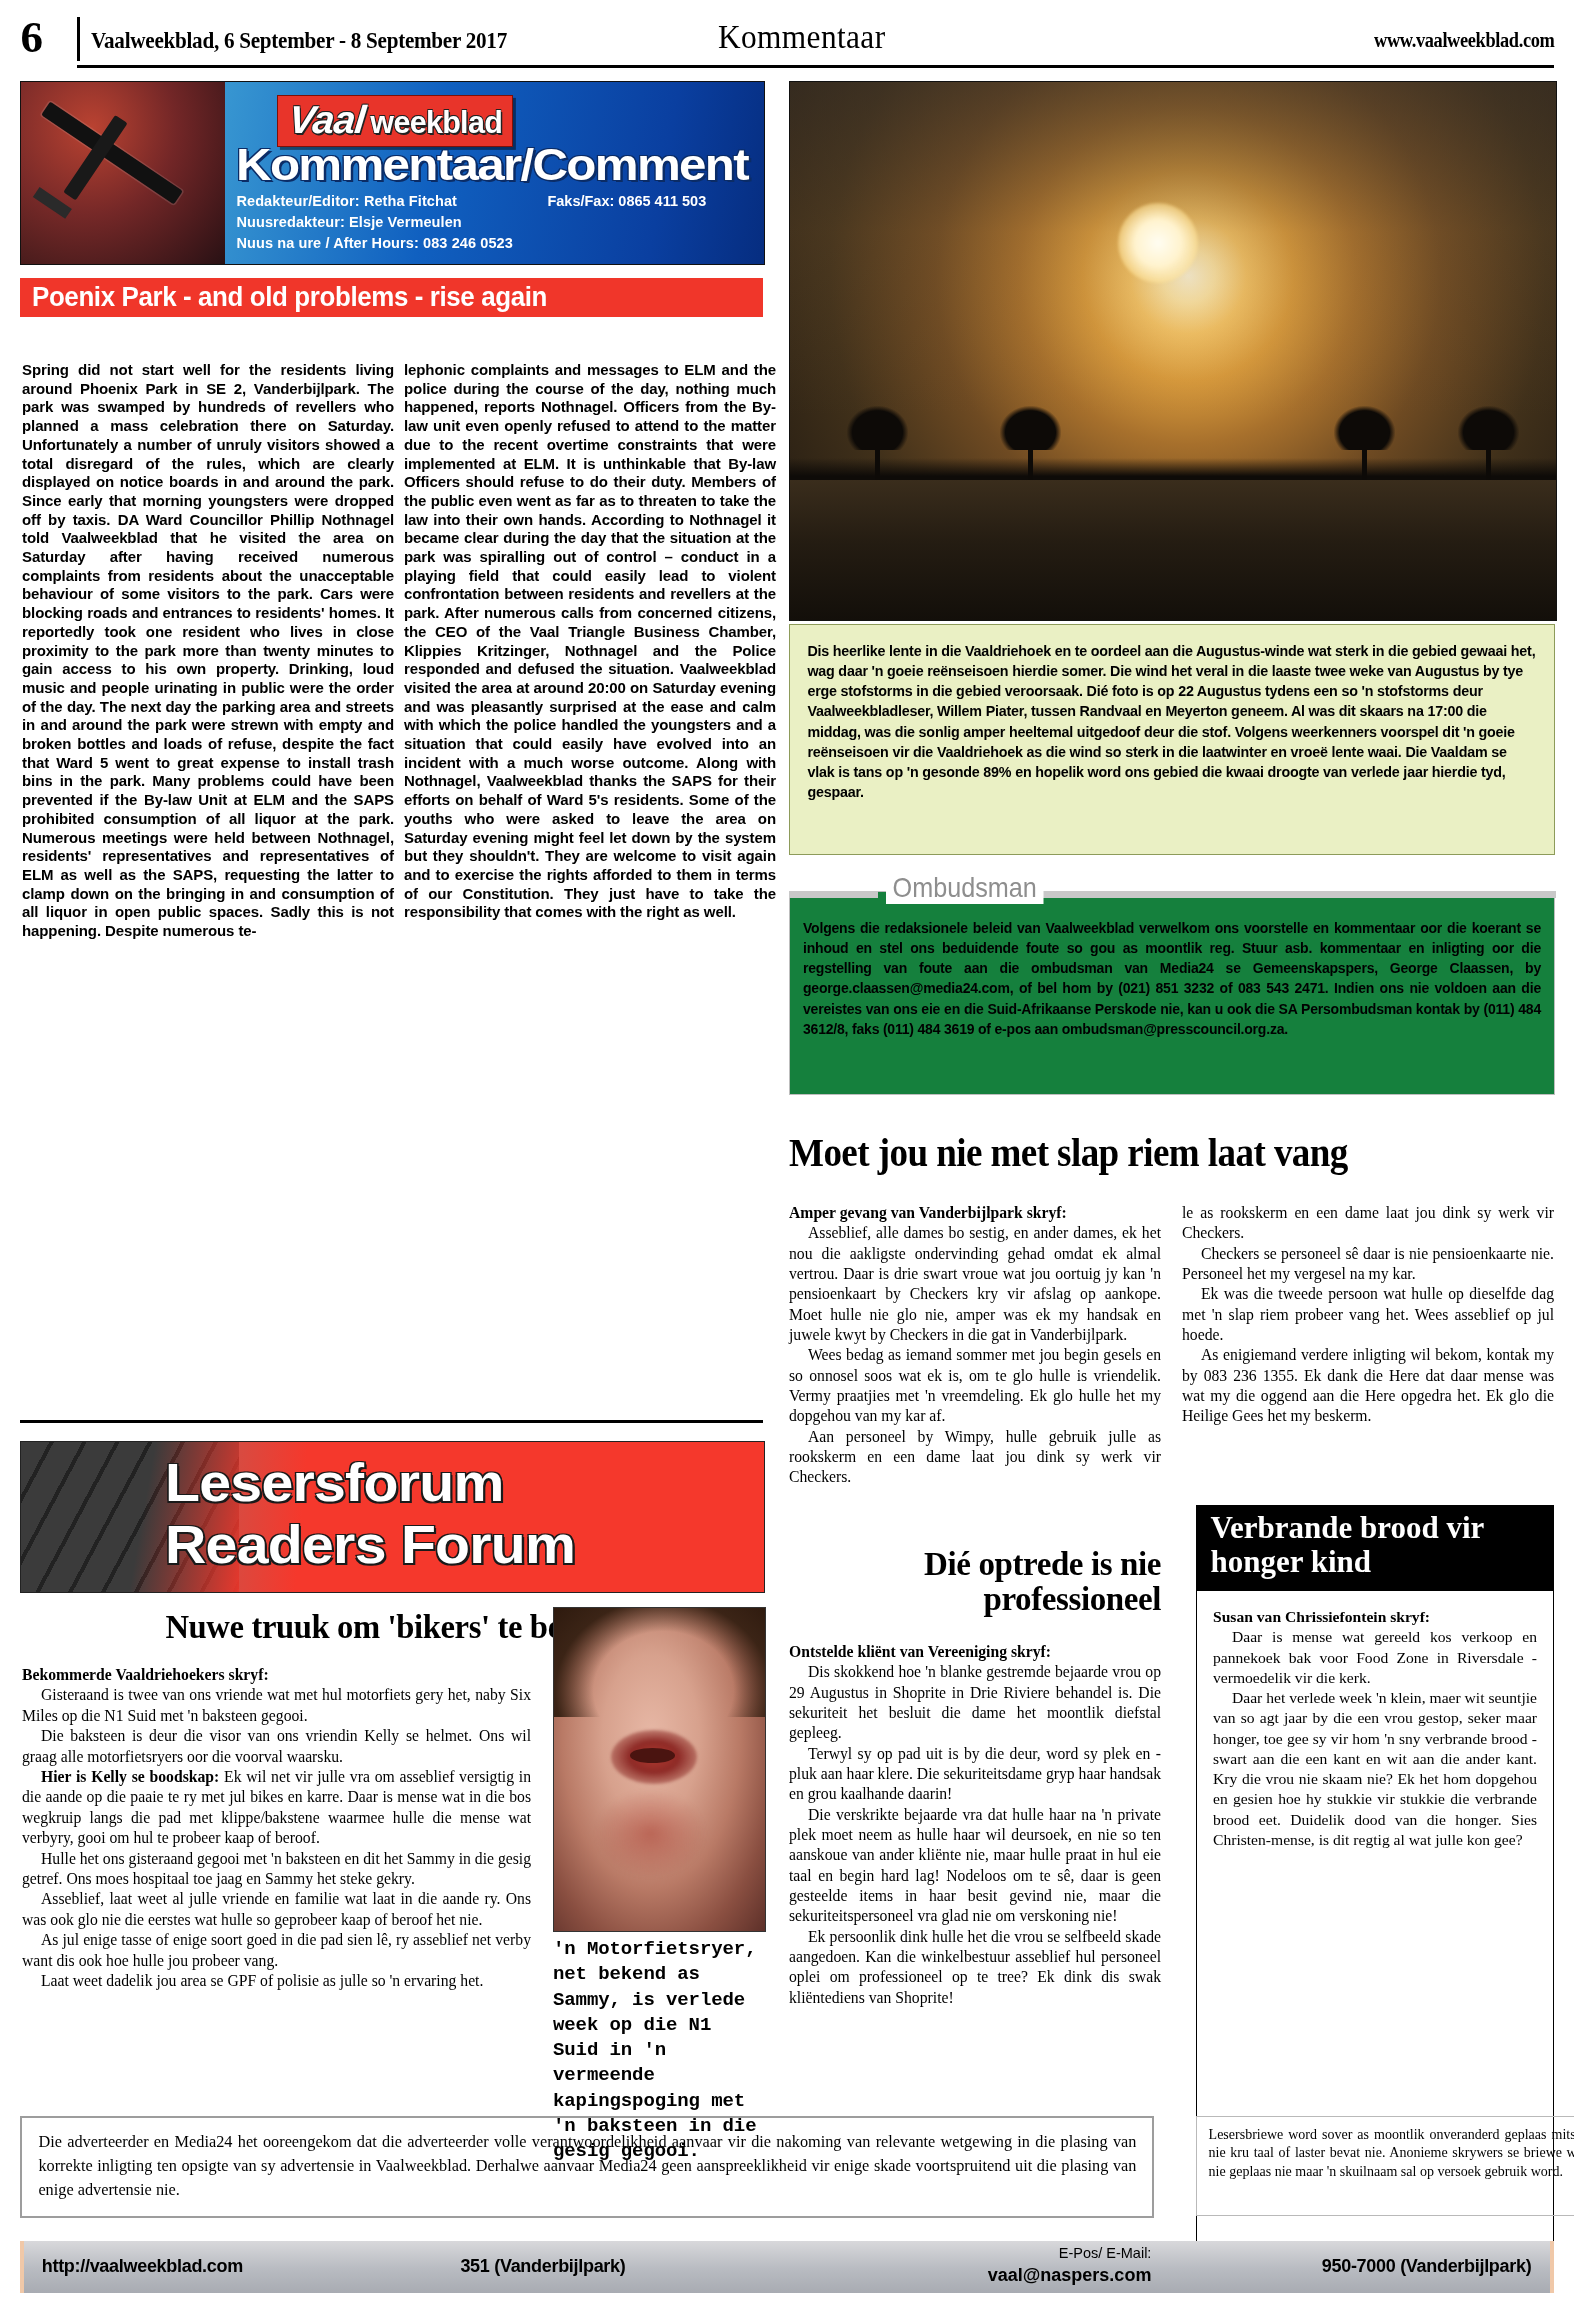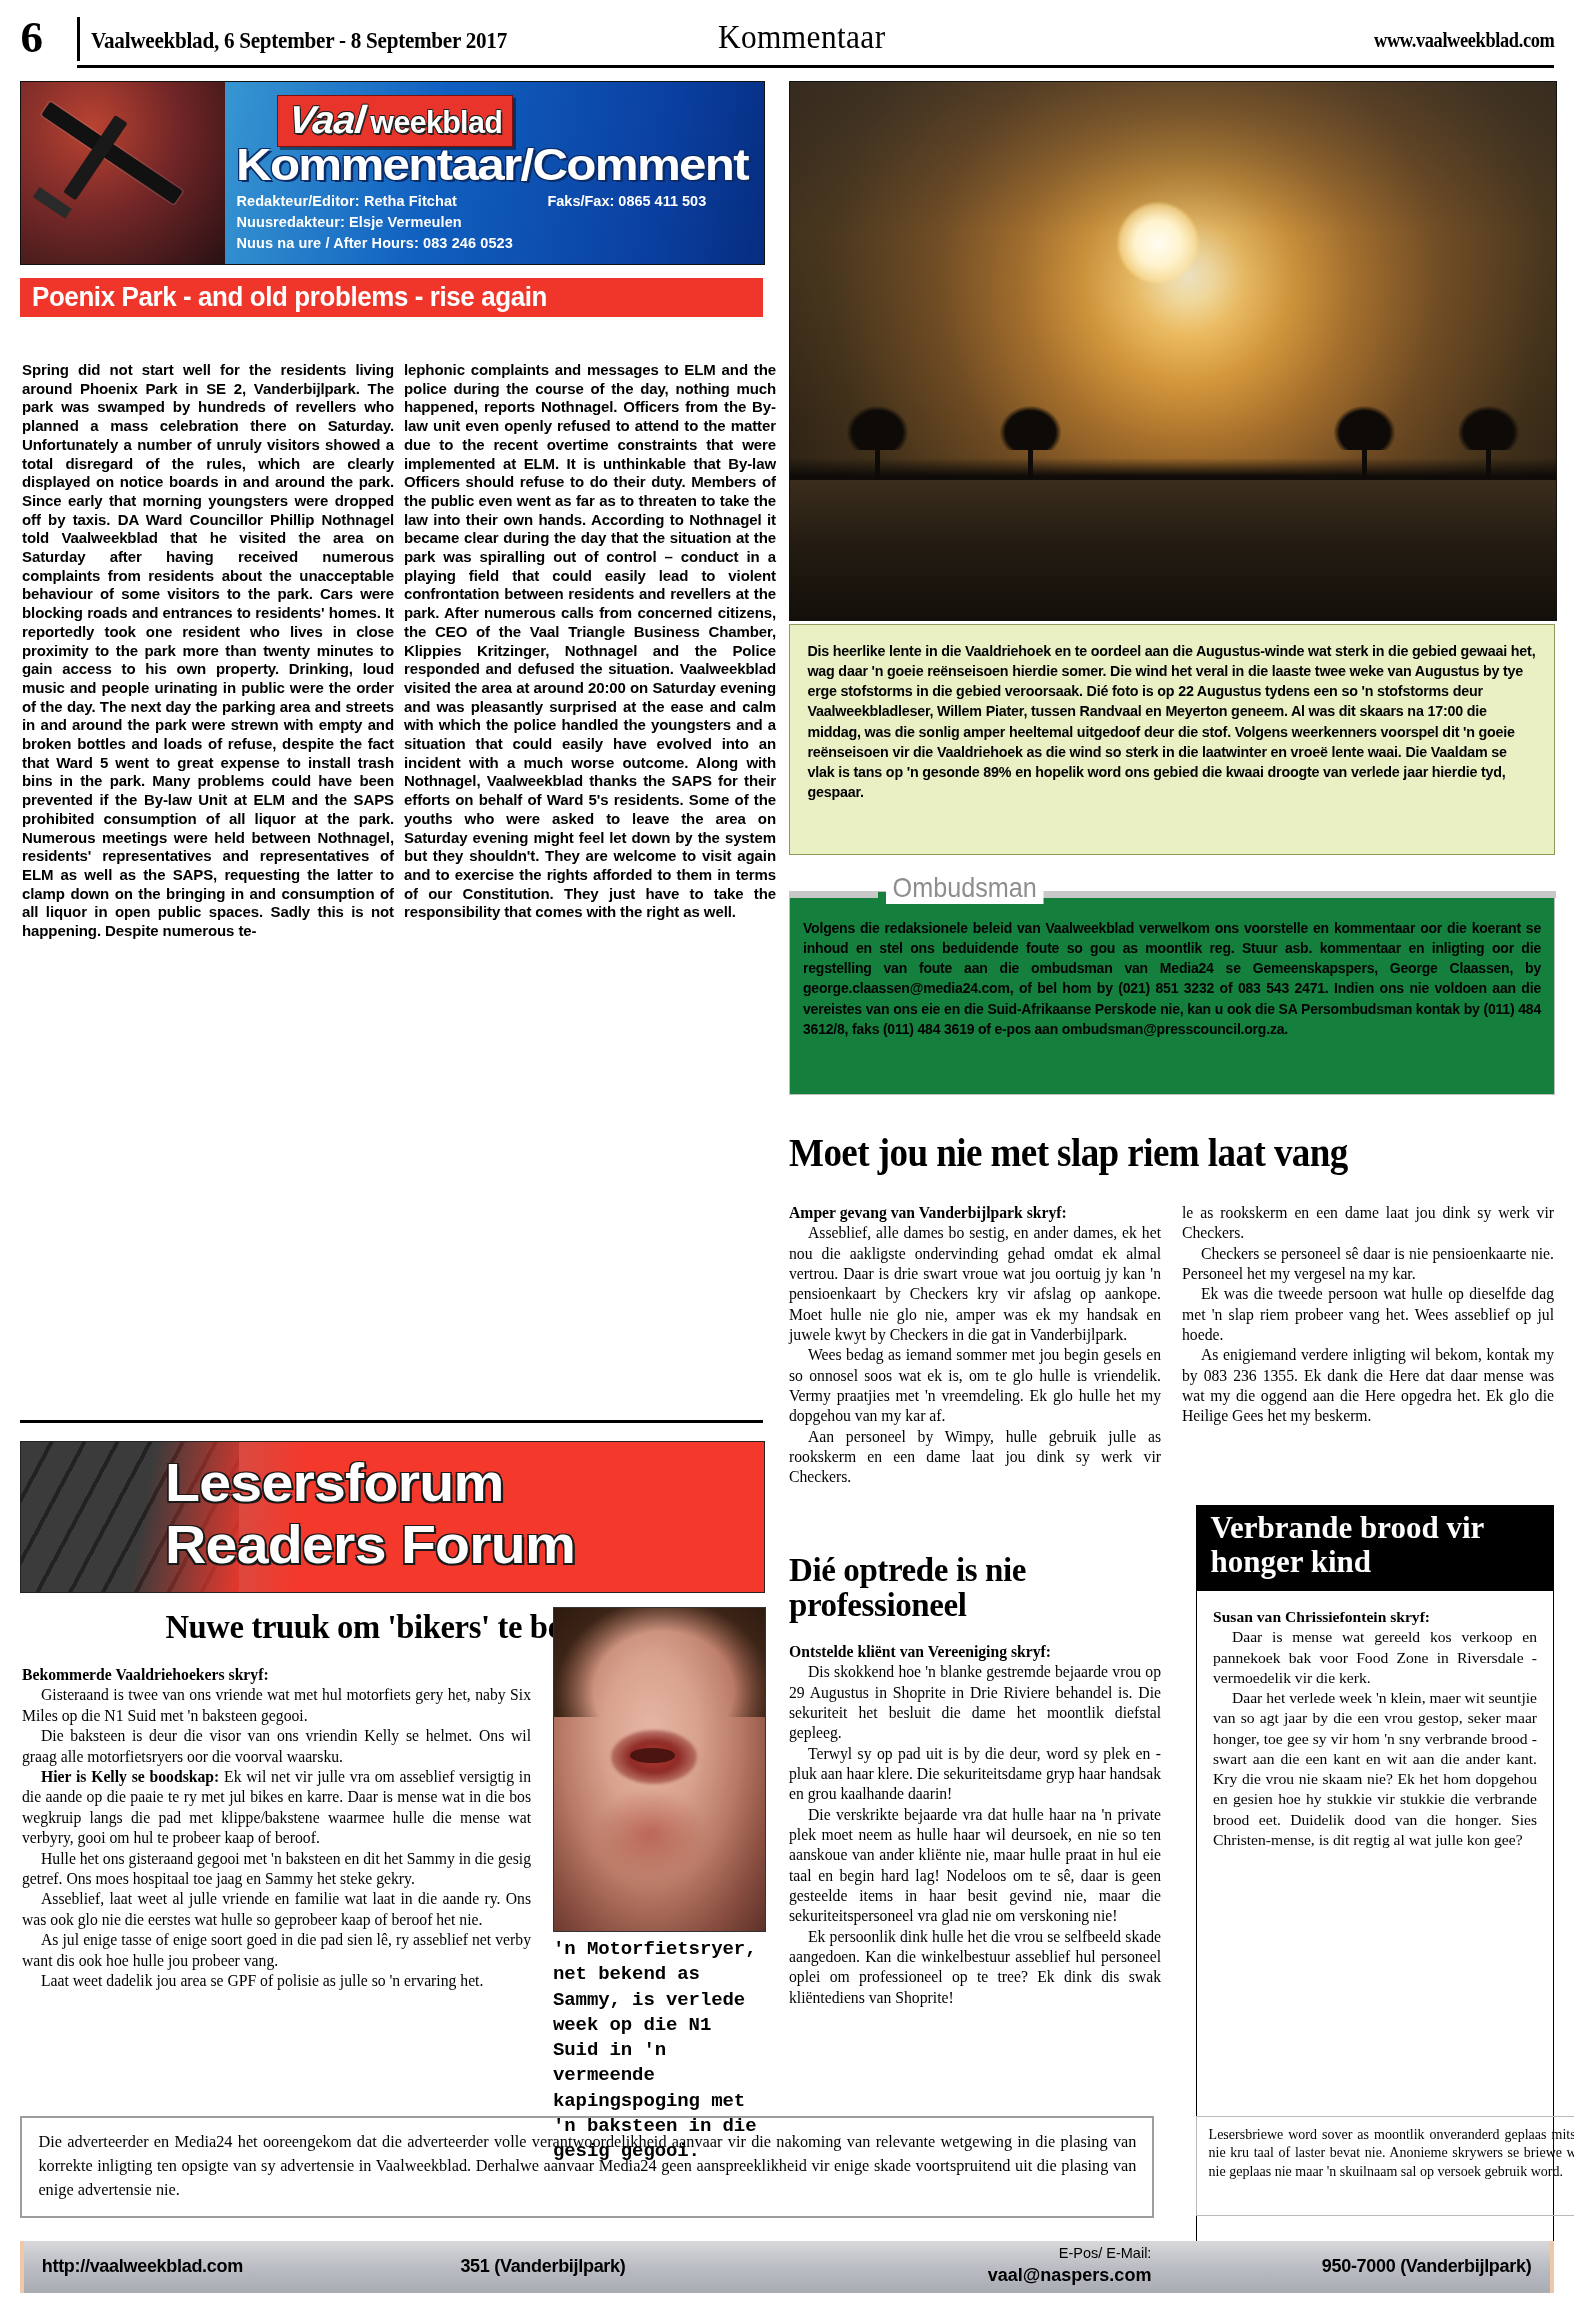--- a/index.html
+++ b/index.html
@@ -294,23 +294,23 @@
   .facecap{
     position:absolute;left:553px;top:1937px;width:211px;
     font-family:Liberation Mono, monospace;
     font-size:19px;font-weight:700;line-height:1.33;letter-spacing:-0.1px;
     text-align:left;
   }
 
   
   .die-title{
     position:absolute;left:789px;top:1547px;width:372px;
-    text-align:left;
-    font-family:"Liberation Serif",serif;
-    font-size:33px;font-weight:700;line-height:1.05;letter-spacing:-0.4px;margin-top:6px;
+    text-align:right;
+    font-family:"Liberation Serif",serif;
+    font-size:33px;font-weight:700;line-height:1.05;letter-spacing:-0.4px;
   }
   .die-body{
     position:absolute;left:789px;top:1642px;width:372px;
     font-family:"Liberation Serif",serif;
     font-size:15.7px;line-height:1.295;text-align:justify;
   }
   .die-body p{margin:0;text-indent:19px;}
   .die-body p.noind{text-indent:0;}
 
   

